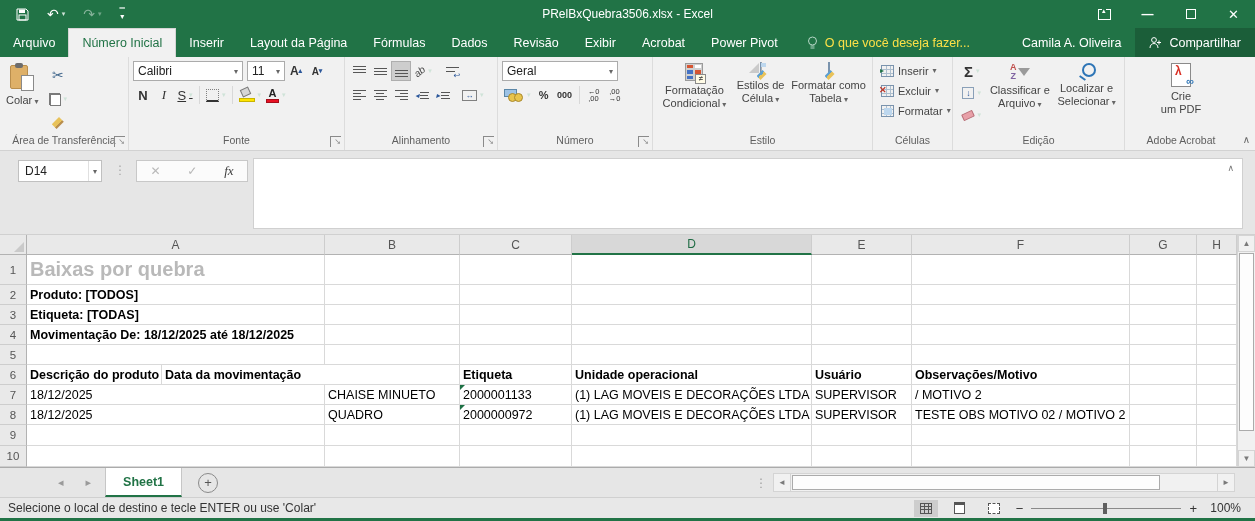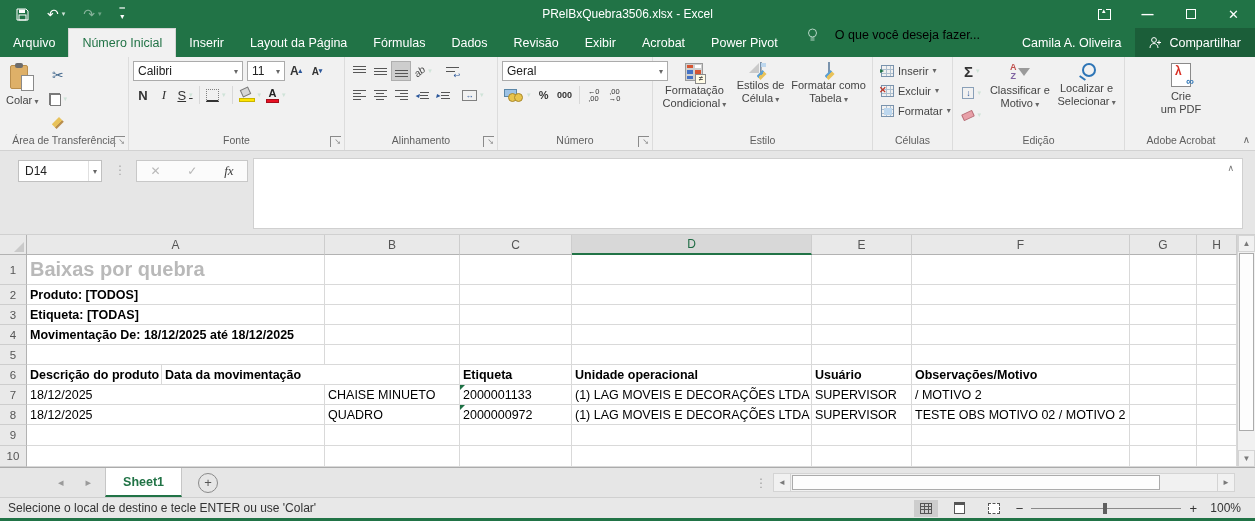--- a/index.html
+++ b/index.html
@@ -22,21 +22,21 @@
   .i-ribopt{width:13px;height:11px;border:1px solid #fff;position:relative}
   .i-ribopt::after{content:"▴";position:absolute;top:-2px;left:3px;font-size:7px;color:#fff;background:#217346;line-height:6px}
   .i-min::before{content:"—";font-weight:bold}
   .i-max{width:10px;height:10px;border:1px solid #fff}
   .i-close::before{content:"✕";font-size:13px}
 
   
   .tabrow{position:absolute;top:28px;left:0;right:0;height:29px;background:#217346;display:flex;align-items:stretch;color:#fff;font-size:12.5px}
   .tab{display:flex;align-items:center;padding:0 13px;white-space:nowrap}
   .tab.active{background:#f1f1f1;color:#217346;border:1px solid #d5d5d5;border-bottom:none}
-  .tellme{display:flex;align-items:flex-start;gap:17px;margin-left:16px;color:#000000;white-space:nowrap}
+  .tellme{display:flex;align-items:center;gap:7px;margin-left:16px;color:#fde047;white-space:nowrap}
   .user{margin-left:auto;display:flex;align-items:center;padding:0 14px;white-space:nowrap}
   .share{display:flex;align-items:center;gap:7px;padding:0 14px;background:rgba(0,0,0,.18);white-space:nowrap}
 
   
   .ribbon{position:absolute;top:57px;left:0;right:0;height:94px;background:#f1f1f1;border-bottom:1px solid #d2d2d2;display:flex}
   .rgroup{position:relative;border-right:1px solid #dcdcdc;display:flex;flex-direction:column;flex:none}
   .rgroup .content{flex:1;padding:4px 4px 0;display:flex}
   .glabel{height:17px;text-align:center;font-size:10.5px;color:#5f5f5f;line-height:14px;white-space:nowrap}
   .launcher{position:absolute;right:3px;bottom:3px;width:11px;height:11px;border-left:1px solid #8a8a8a;border-top:1px solid #8a8a8a;font-size:8px;color:#8a8a8a;line-height:10px;text-align:right}
   .launcher::after{content:"↘"}
@@ -417,21 +417,21 @@
               <span class="ic-merge">↔</span>
             </span>
         </div>
       </div>
       <div class="glabel">Alinhamento</div>
       <span class="launcher"></span>
     </div>
 
     <div class="rgroup" style="width:155px">
       <div class="content" style="flex-direction:column;gap:4px">
-        <span class="combo" style="width:166px">
+        <span class="combo" style="width:116px">
             <span class="cv">Geral</span>
           </span>
         <div class="rrow">
           <span class="sbtn mini-caret">
               <span class="ic-money">
                 <i class="note"></i>
                 <i class="c1"></i>
                 <i class="c2"></i>
               </span>
             </span>
@@ -510,21 +510,21 @@
             </span>
         </div>
         <div class="bigbtn" style="width:68px">
           <span class="ic-az">
               <span class="letters">
                 <span class="a">A</span>
                 <span class="z">Z</span>
               </span>
               <span class="funnel"></span>
             </span>
-          <span class="blabel caretafter">Classificar e Motivo</span>
+          <span class="blabel caretafter">Classificar e Arquivo</span>
         </div>
         <div class="bigbtn" style="width:68px">
           <span class="ic-find"></span>
           <span class="blabel caretafter">Localizar e Selecionar</span>
         </div>
       </div>
       <div class="glabel">Edição</div>
     </div>
 
     <div class="rgroup" style="width:112px;border-right:none">

